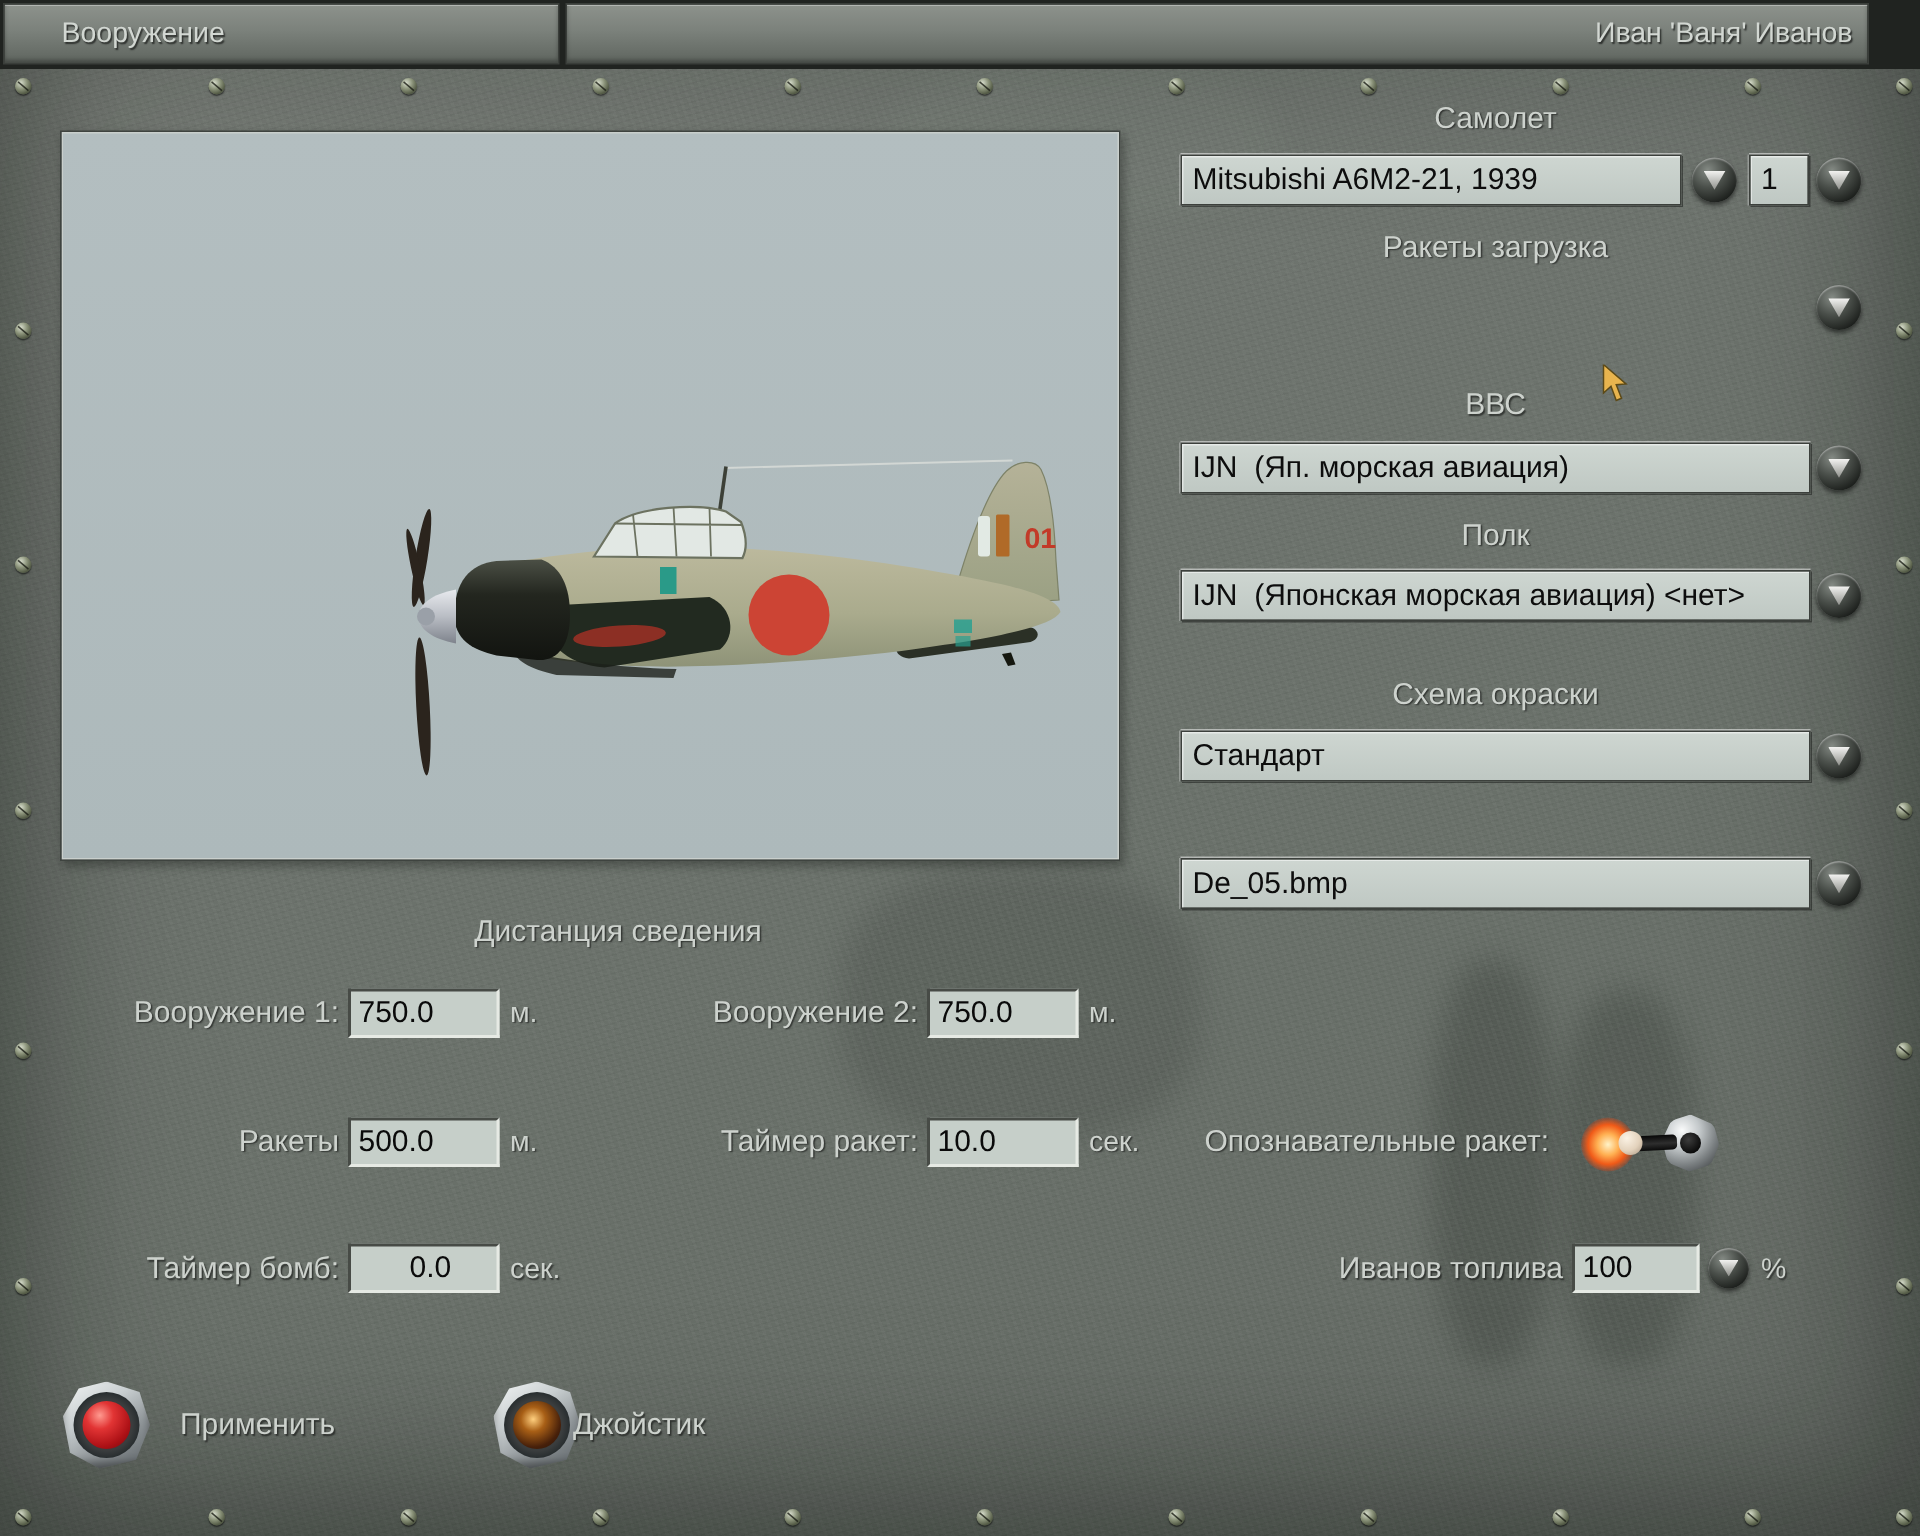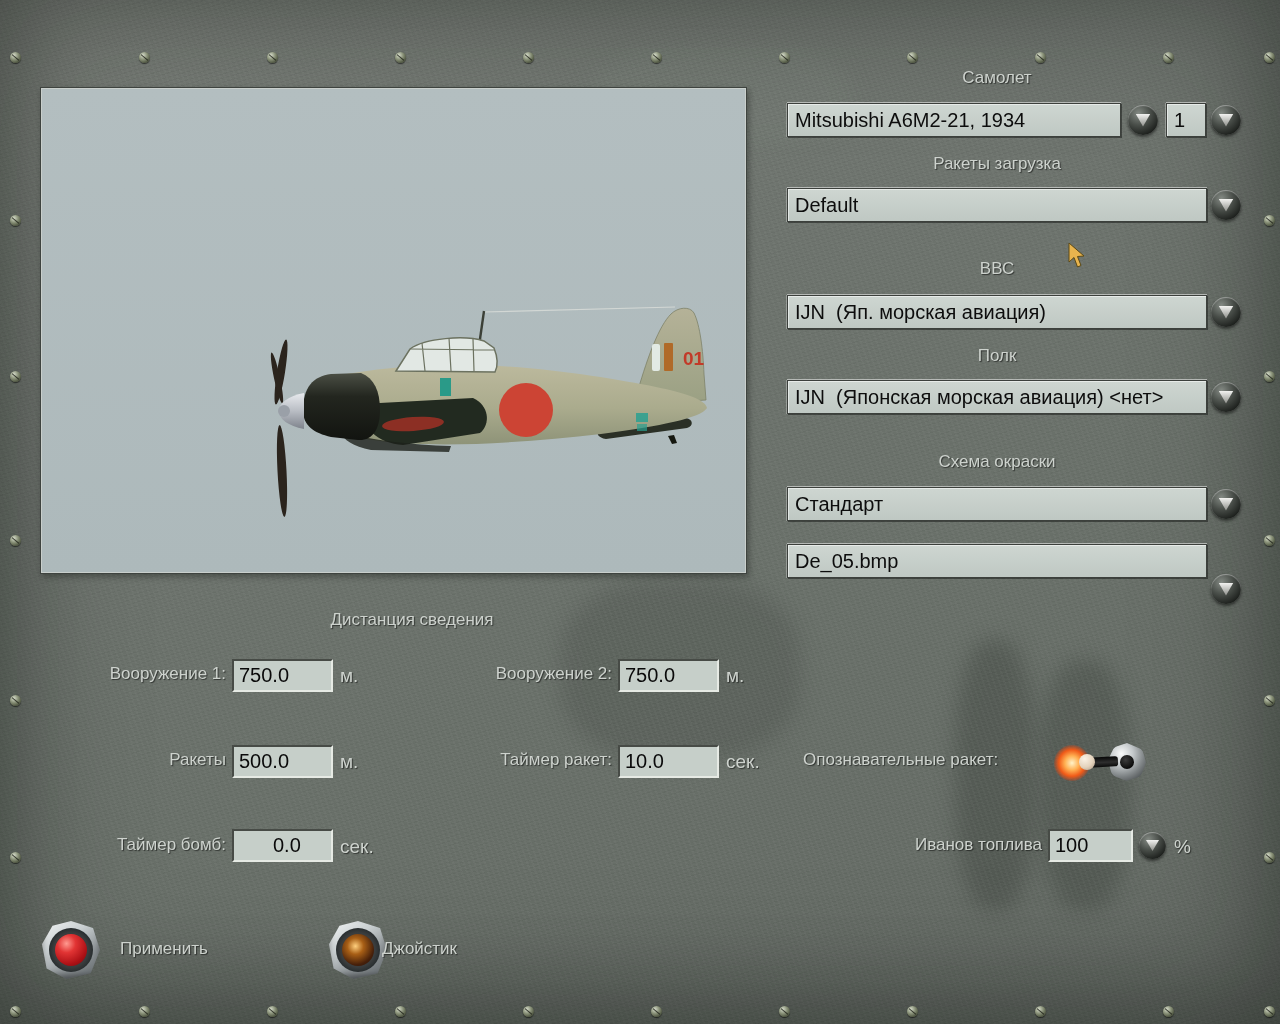--- a/index.html
+++ b/index.html
@@ -39,21 +39,21 @@
     box-shadow:0 1px 1px rgba(0,0,0,.55);}
   .screw::after{content:"";position:absolute;left:1px;top:5px;width:9px;height:1px;background:rgba(25,28,20,.8);transform:rotate(40deg);}
 
   
   .preview{position:absolute;left:40px;top:87px;width:705px;height:485px;
     background:linear-gradient(#b3bec0 0%,#adb9bb 100%);
     border:1px solid #3e433f;
     box-shadow:inset 0 0 0 1px #c9cfcc, 2px 3px 6px rgba(15,18,15,.35);}
 
   
-  .lbl{position:absolute;color:#cdd2cd;font-size:17px;text-shadow:1px 1px 1px rgba(18,20,18,.65);white-space:pre;}
+  .lbl{position:absolute;color:#cdd2cd;font-size:20px;text-shadow:1px 1px 1px rgba(18,20,18,.65);white-space:pre;}
   .lbl.center{text-align:center;}
   .lbl.right{text-align:right;}
 
   
   .tfield{position:absolute;height:34px;box-sizing:border-box;
     background:linear-gradient(#ced6d1 0%,#bfc8c3 100%);
     border:1px solid #3c403c;
     box-shadow:0 -1px 0 rgba(255,255,255,.5), -1px 0 0 rgba(255,255,255,.3), 1px 1px 0 rgba(20,22,20,.5), inset 1px 1px 0 rgba(255,255,255,.5);
     color:#0d0d0d;font-size:20px;line-height:32px;padding:0 7px;white-space:pre;overflow:hidden;}
   
@@ -107,20 +107,28 @@
 
 <div class="root">
 
   <div class="blob b1"></div>
   <div class="blob b2"></div>
   <div class="blob b3"></div>
   <div class="blob b4"></div>
   <div class="grain"></div>
   <div class="vignette"></div>
 
+  <div class="topbar">
+    <div class="tab tab-left">
+      <span>Вооружение</span>
+    </div>
+    <div class="tab tab-right">
+      <span>Иван 'Ваня' Иванов</span>
+    </div>
+  </div>
 
   <div class="preview">
     <svg width="703" height="483" viewBox="0 0 703 483">
       <defs>
         <linearGradient id="fus" x1="0" y1="0" x2="0" y2="1">
           <stop offset="0" stop-color="#bcb99d"></stop>
             <stop offset="0.55" stop-color="#aaab8d"></stop>
             <stop offset="1" stop-color="#8e9378"></stop>
         </linearGradient>
         <linearGradient id="cowl" x1="0" y1="0" x2="0" y2="1">
@@ -171,31 +179,30 @@
 
       <rect x="611" y="256" width="8" height="27" rx="2" fill="#e2eae4"></rect>
       <rect x="623" y="255" width="9" height="28" rx="1" fill="#b06a28"></rect>
       <text x="642" y="277" font-family="Liberation Sans, sans-serif" font-size="19" font-weight="bold" fill="#c23a28">01</text>
 
       <path d="M627,348 l4,8 l5,-1 l-3,-8 Z" fill="#15170f"></path>
     </svg>
   </div>
 
   <div class="lbl center" style="left:787px;top:68px;width:420px;">Самолет</div>
-  <div class="tfield" style="left:787px;top:103px;width:334px;">Mitsubishi A6M2-21, 1934</div>
+  <div class="tfield" style="left:787px;top:103px;width:334px;">Mitsubishi A6M2-21, 1939</div>
   <div class="rbtn" style="left:1128px;top:105px;">
       <span class="tri"></span>
     </div>
   <div class="tfield" style="left:1166px;top:103px;width:40px;">1</div>
   <div class="rbtn" style="left:1211px;top:105px;">
       <span class="tri"></span>
     </div>
 
   <div class="lbl center" style="left:787px;top:154px;width:420px;">Ракеты загрузка</div>
-  <div class="tfield" style="left:787px;top:188px;width:420px;">Default</div>
   <div class="rbtn" style="left:1211px;top:190px;">
       <span class="tri"></span>
     </div>
 
   <div class="lbl center" style="left:787px;top:259px;width:420px;">ВВС</div>
   <div class="tfield" style="left:787px;top:295px;width:420px;">IJN  (Яп. морская авиация)</div>
   <div class="rbtn" style="left:1211px;top:297px;">
       <span class="tri"></span>
     </div>
 
@@ -204,21 +211,21 @@
   <div class="rbtn" style="left:1211px;top:382px;">
       <span class="tri"></span>
     </div>
 
   <div class="lbl center" style="left:787px;top:452px;width:420px;">Схема окраски</div>
   <div class="tfield" style="left:787px;top:487px;width:420px;">Стандарт</div>
   <div class="rbtn" style="left:1211px;top:489px;">
       <span class="tri"></span>
     </div>
 
-  <div class="tfield" style="left:787px;top:544px;width:420px;">De_05.bmp</div>
+  <div class="tfield" style="left:787px;top:572px;width:420px;">De_05.bmp</div>
   <div class="rbtn" style="left:1211px;top:574px;">
       <span class="tri"></span>
     </div>
 
   <div class="lbl center" style="left:162px;top:610px;width:500px;">Дистанция сведения</div>
 
   <div class="lbl right" style="left:40px;top:664px;width:186px;">Вооружение 1:</div>
   <input class="ninput" style="left: 232px; top: 659px;" value="750.0">
   <div class="unit" style="left:340px;top:665px;">м.</div>
 

